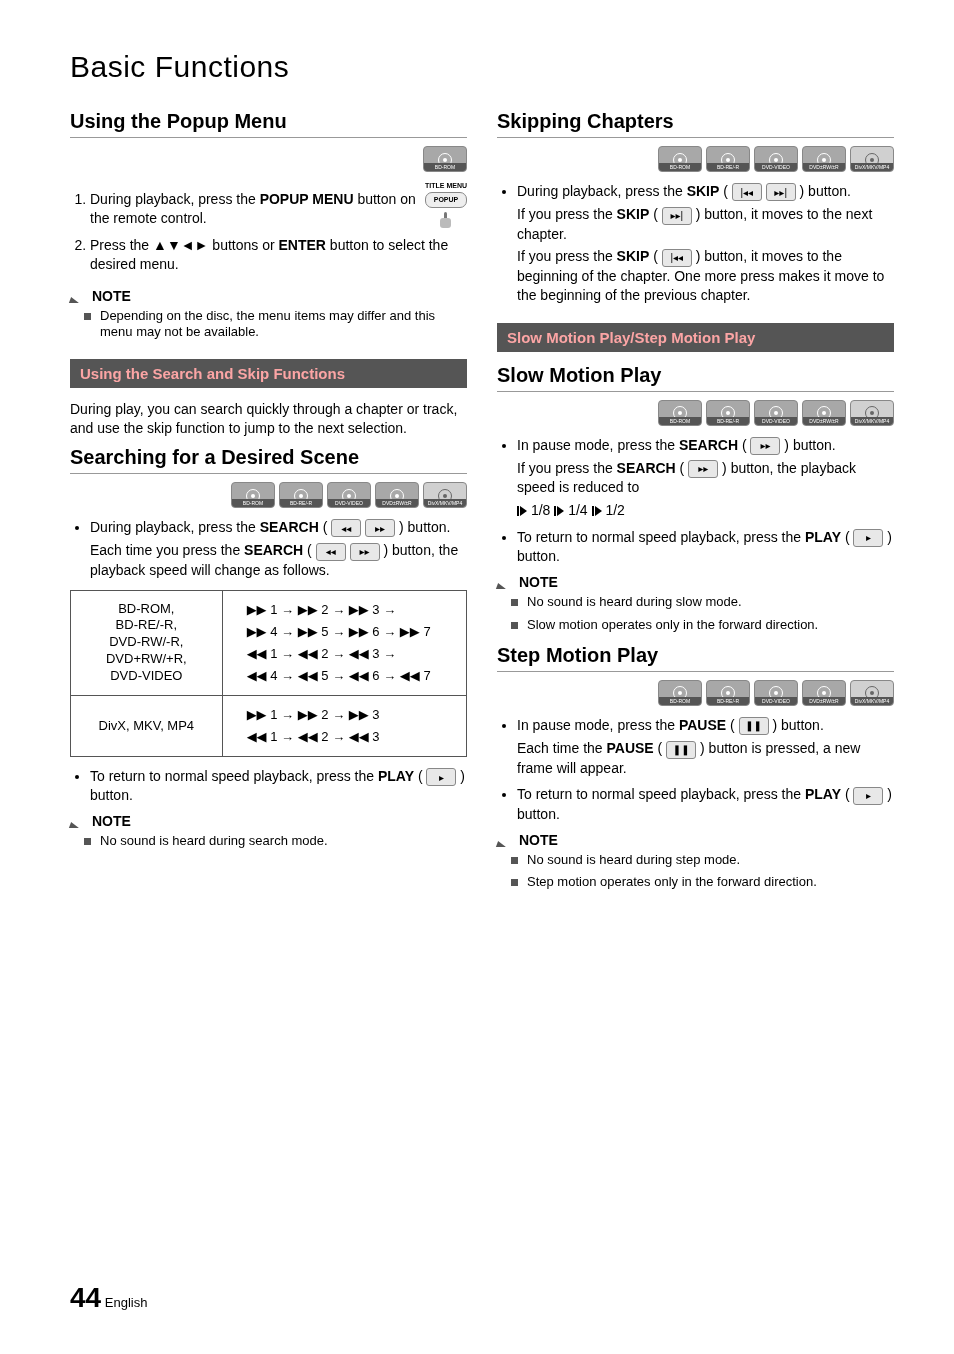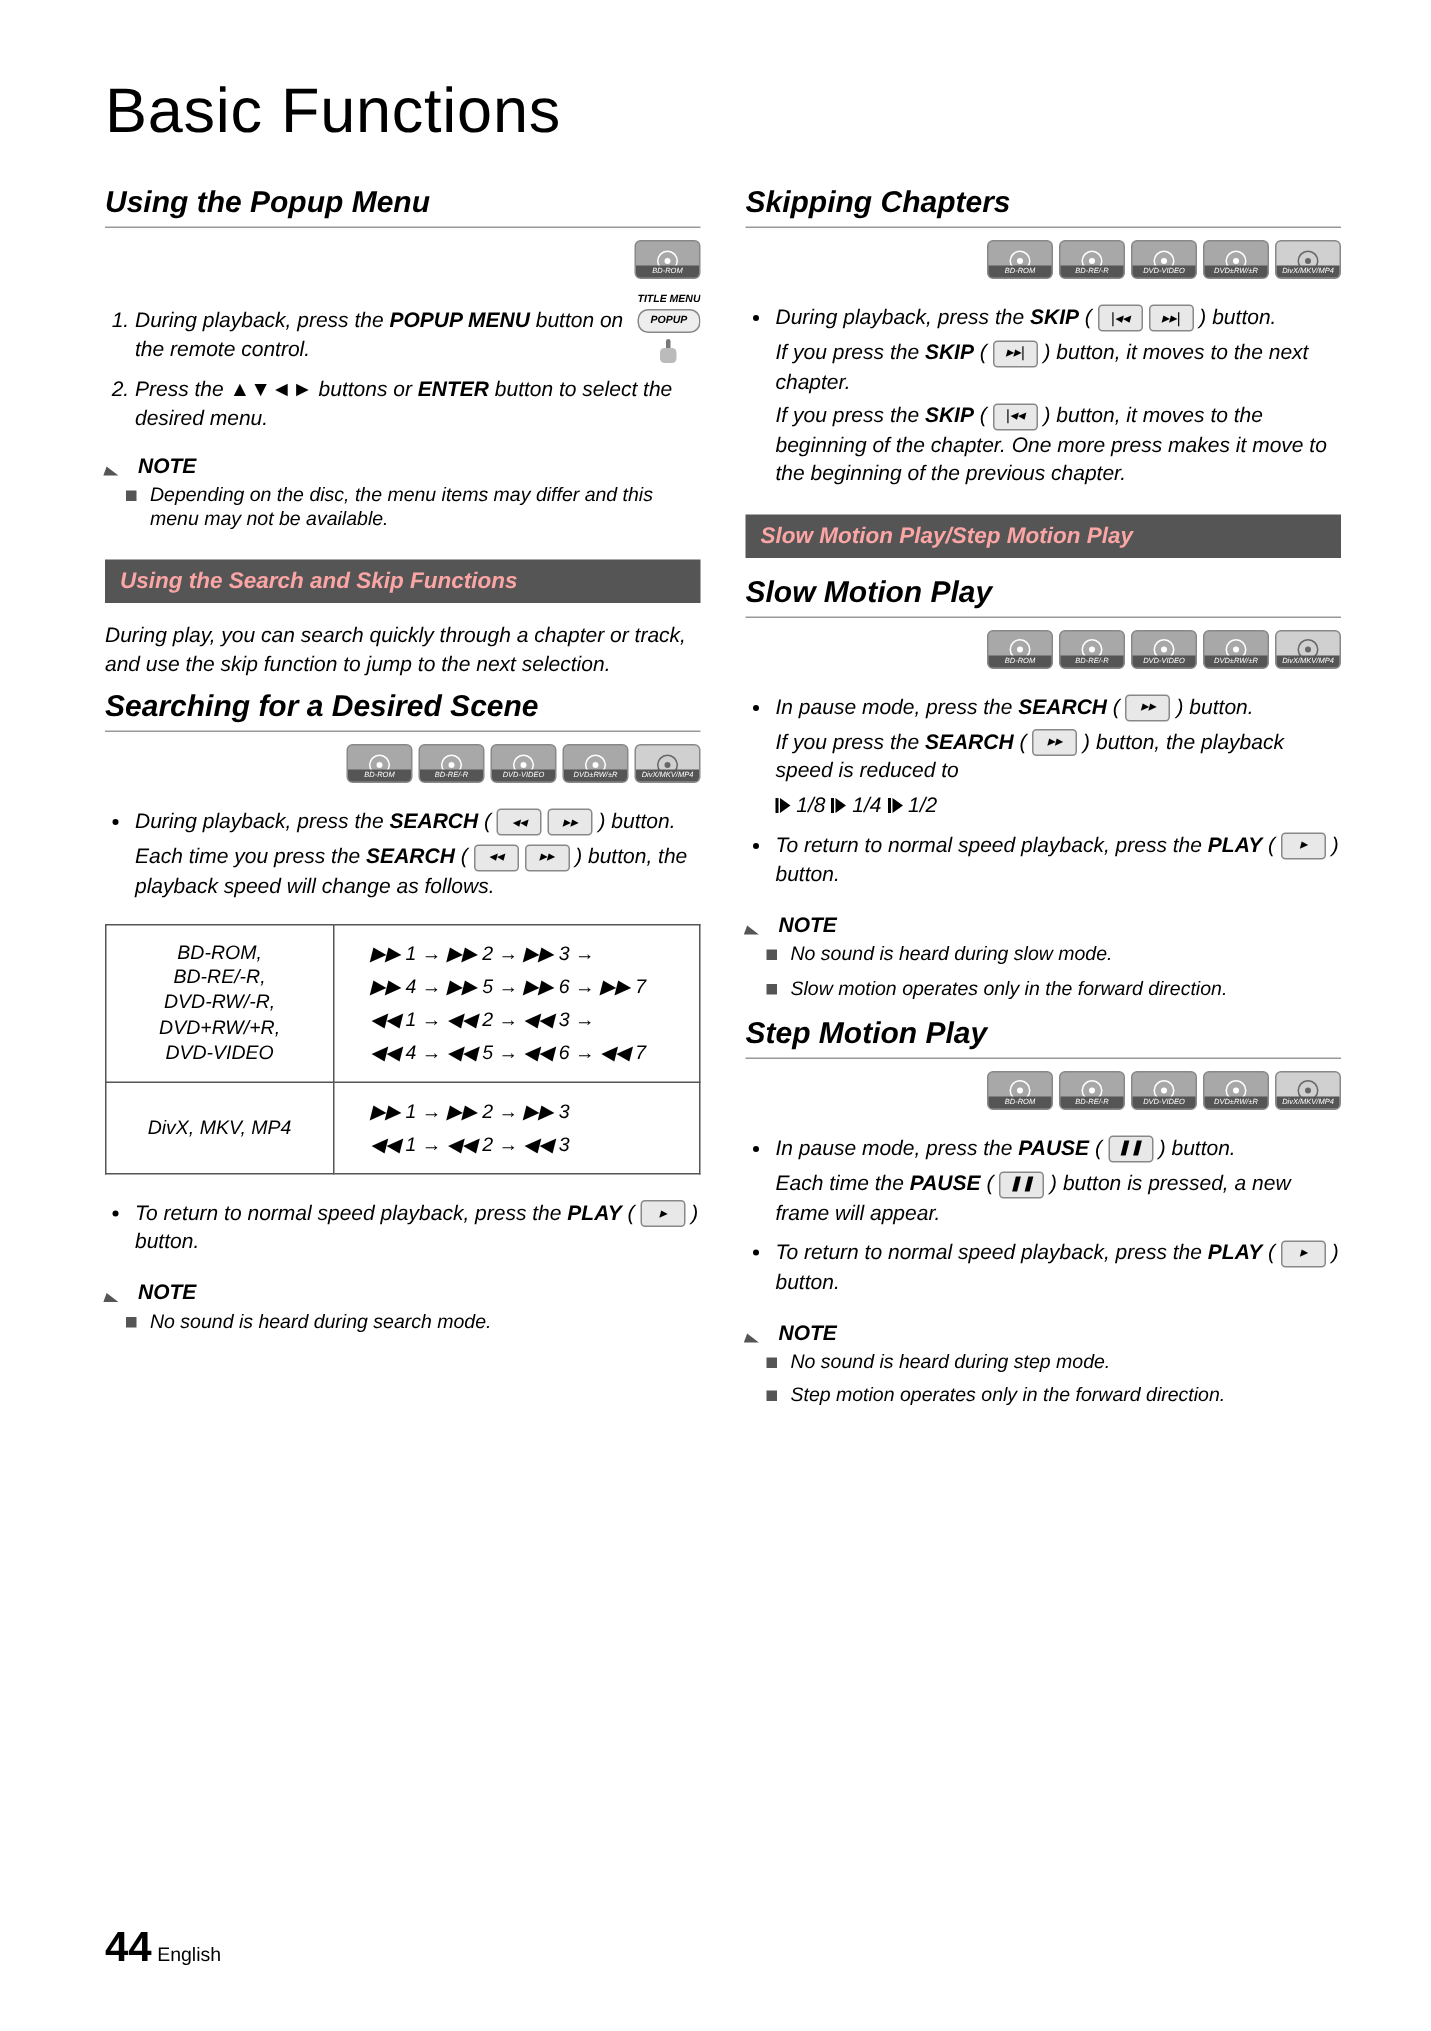--- a/index.html
+++ b/index.html
@@ -11,34 +11,33 @@
     color: #000;
   }
   .page {
     width: 954px;
     height: 1354px;
     padding: 50px 60px 40px 70px;
     box-sizing: border-box;
     position: relative;
   }
   h1.page-title {
-    font-size: 42px;
+    font-size: 30px;
     font-weight: 300;
     font-family: "Helvetica Neue", Arial, sans-serif;
     letter-spacing: 0.5px;
     margin: 0 0 26px 0;
   }
   .cols {
     display: flex;
     gap: 30px;
   }
   .col {
     flex: 1;
     min-width: 0;
-    font-style: italic;
   }
   h2.section-hd {
     font-size: 20px;
     font-weight: bold;
     margin: 0 0 6px 0;
     padding-bottom: 4px;
     border-bottom: 1px solid #999;
   }
   .bar-hd {
     background: #555;
@@ -85,21 +84,21 @@
     padding-left: 20px;
     margin: 8px 0 8px 0;
   }
   ol.numlist li {
     margin-bottom: 8px;
     line-height: 1.35;
   }
   ul.bullets {
     list-style: disc;
     padding-left: 20px;
-    margin: 16px 0;
+    margin: 4px 0;
   }
   ul.bullets li {
     margin-bottom: 8px;
     line-height: 1.35;
   }
   ul.bullets li .sub {
     display:block; margin-top:4px;
   }
   .note-hd {
     font-weight: bold;

